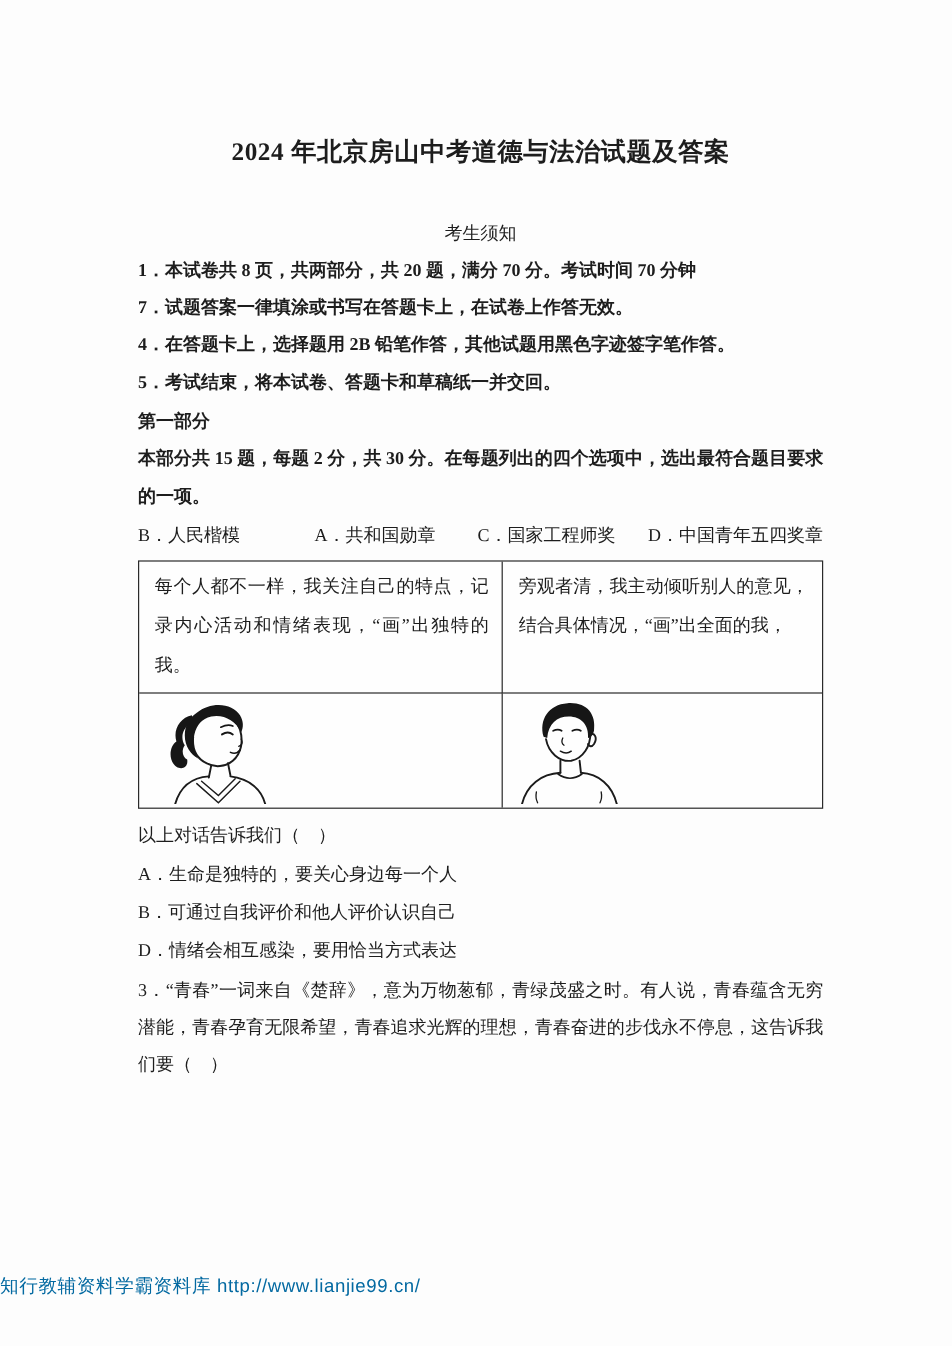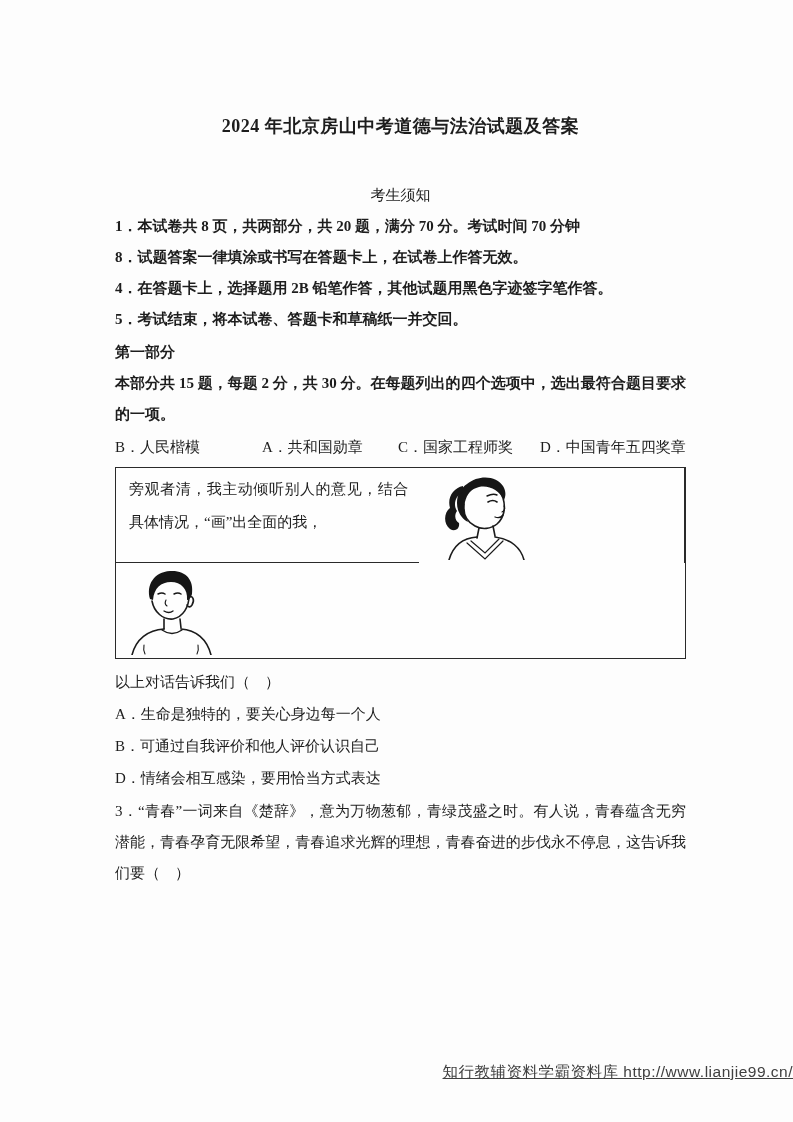--- a/index.html
+++ b/index.html
@@ -9,21 +9,21 @@
     background:#fdfdfd;
     font-family:"Liberation Serif","DejaVu Serif",serif;
     color:#1d1d1d;
     font-size:15px;
     overflow:hidden;
     margin:0 auto;
   }
   .content { padding:112px 107px 0 115px; box-sizing:border-box; }
 
   .title {
-    margin:0; font-size:18px; line-height:28px; font-weight:700;
+    margin:0; font-size:21px; line-height:28px; font-weight:700;
     text-align:center; letter-spacing:0.5px;
   }
   p { margin:0; }
   .notice-head { margin-top:40px; line-height:31px;text-align:center; }
   .notice-item { line-height:31px; font-weight:700; text-align:justify; }
   .part-head { margin-top:2px; line-height:31px; font-weight:700; text-align:left; }
   .intro { line-height:31px; font-weight:700; text-align:justify; }
   .qtext { line-height:31px; text-align:justify; }
   .opt-row {
     display:grid; grid-template-columns:147px 136px 142px 1fr;
@@ -45,51 +45,52 @@
     line-height:33px; text-align:justify;
   }
   .qtable .img { height:95px; padding:4px 0 0 8px; }
 
   .stem { margin-top:8px; line-height:31px; }
   .choice { line-height:32px; }
   .q3 { margin-top:2px; line-height:31px; text-align:justify; }
 
   .footer {
     position:absolute; left:0; right:0; top:1062px;
-    text-align:right;
+    text-align:left;
     font-family:"Liberation Sans","DejaVu Sans",sans-serif;
-    font-size:15.5px; color:#404040; letter-spacing:0.5px;text-decoration:underline;
+    font-size:15.5px; color:#0369a1; letter-spacing:0.5px;
   }
 </style>
 </head>
 <body>
 
 <div class="page">
   <div class="content">
 
     <h1 class="title">2024 年北京房山中考道德与法治试题及答案</h1>
 
     <p class="notice-head">考生须知</p>
     <p class="notice-item">1．本试卷共 8 页，共两部分，共 20 题，满分 70 分。考试时间 70 分钟</p>
-    <p class="notice-item">8．试题答案一律填涂或书写在答题卡上，在试卷上作答无效。</p>
+    <p class="notice-item">7．试题答案一律填涂或书写在答题卡上，在试卷上作答无效。</p>
     <p class="notice-item">4．在答题卡上，选择题用 2B 铅笔作答，其他试题用黑色字迹签字笔作答。</p>
     <p class="notice-item">5．考试结束，将本试卷、答题卡和草稿纸一并交回。</p>
 
     <p class="part-head">第一部分</p>
     <p class="intro">本部分共 15 题，每题 2 分，共 30 分。在每题列出的四个选项中，选出最符合题目要求的一项。</p>
 
     <div class="opt-row">
       <span>B．人民楷模</span>
       <span>A．共和国勋章</span>
       <span>C．国家工程师奖</span>
       <span>D．中国青年五四奖章</span>
     </div>
 
 
     <div class="qtable">
+      <div class="cell txt bR bB">每个人都不一样，我关注自己的特点，记录内心活动和情绪表现，“画”出独特的我。</div>
       <div class="cell txt bB">旁观者清，我主动倾听别人的意见，结合具体情况，“画”出全面的我，</div>
 
       <div class="cell img bR">
         <span>
           <svg width="108" height="88" viewBox="0 0 108 88" aria-hidden="true">
             <g fill="none" stroke="#1b1b1b" stroke-width="1.6" stroke-linecap="round">
               <path d="M44,14 C58,8 72,14 76,26 C79,36 77,46 70,52 C64,57 55,58 48,54 C40,50 36,42 37,32"></path>
               <path d="M52,56 L50,66 M66,54 L68,64"></path>
               <path d="M22,88 C26,74 36,66 50,65 M68,65 C84,67 94,76 97,88"></path>
               <path d="M44,69 L58,81 L72,67 M40,71 L58,87 L76,69" stroke-width="1.2"></path>

